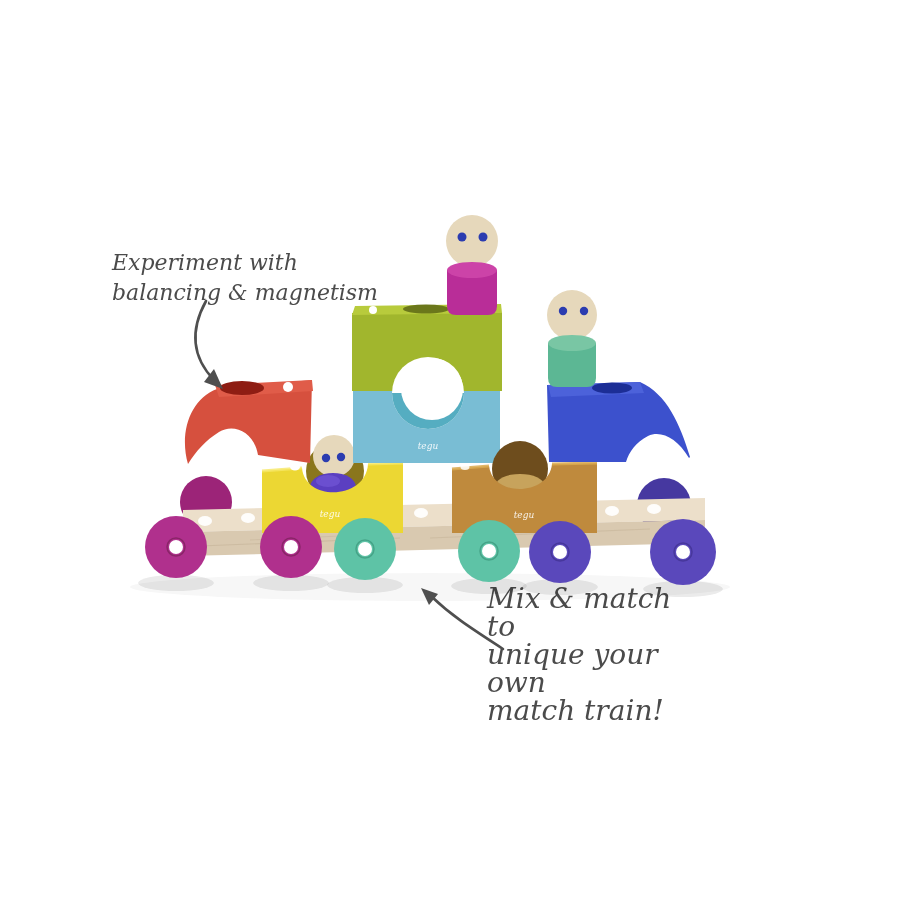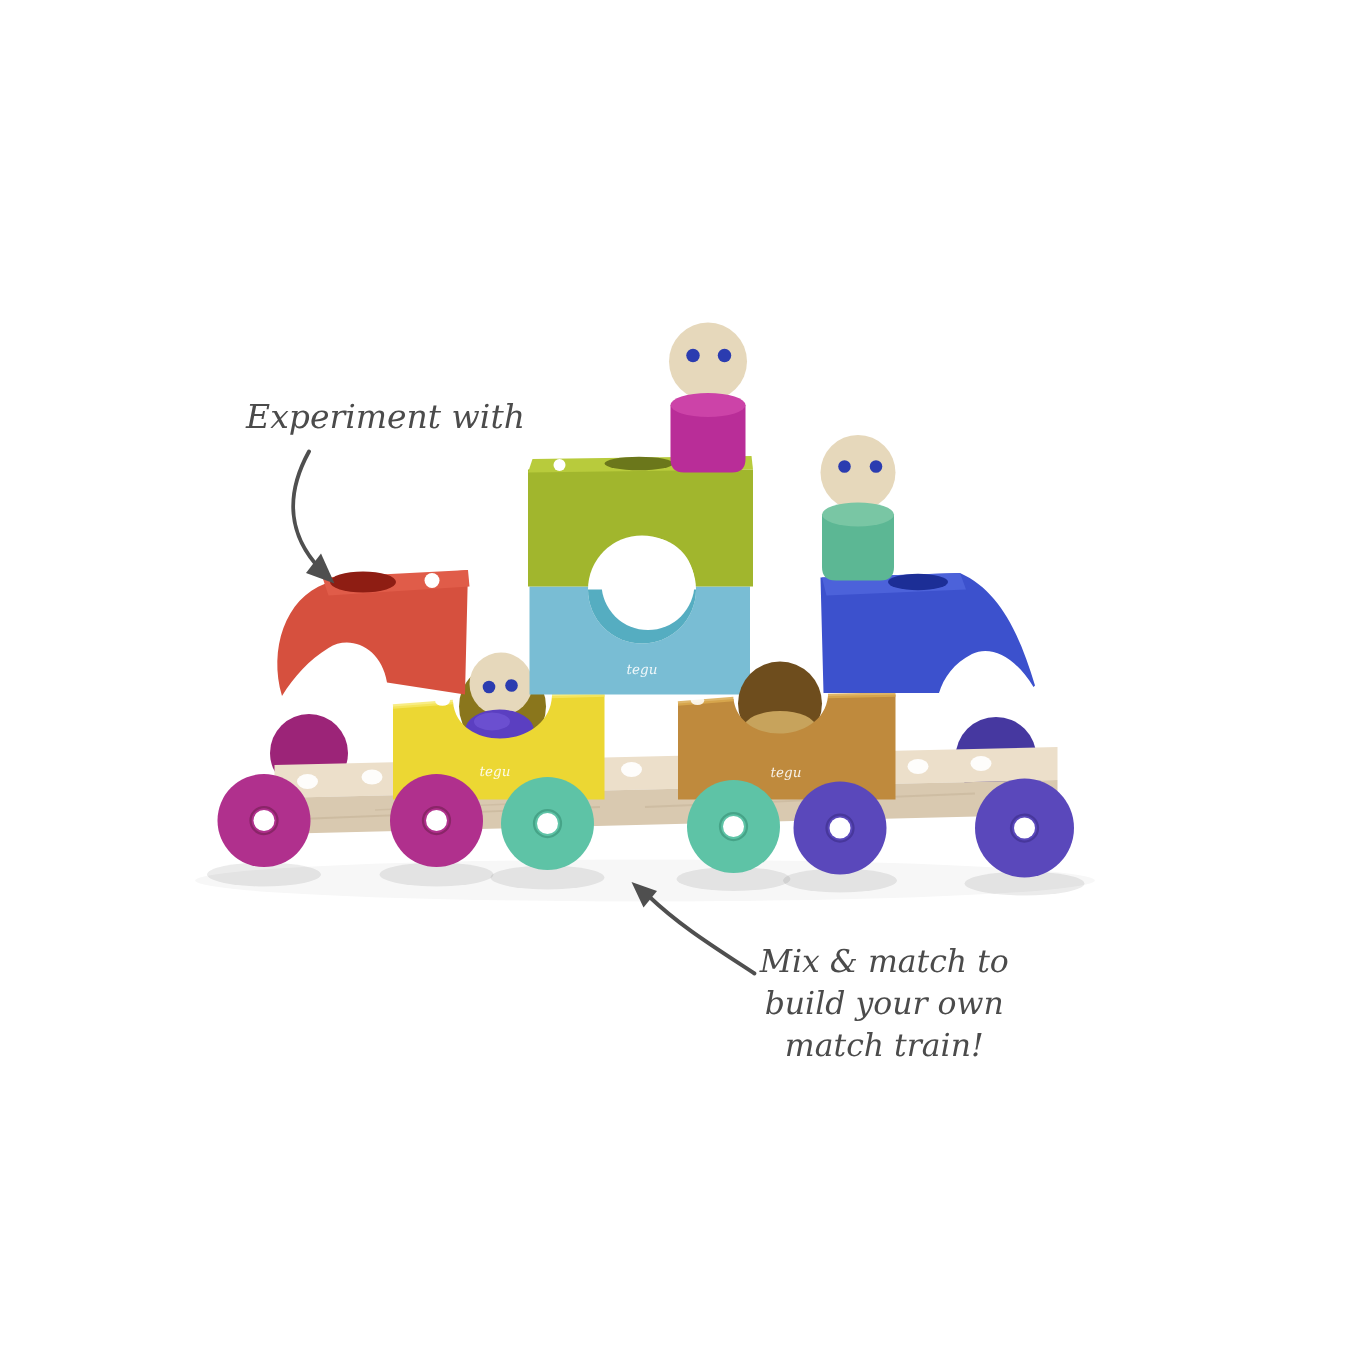--- a/index.html
+++ b/index.html
@@ -5,53 +5,53 @@
   html,body{margin:0;padding:0;background:#ffffff;}
   .stage{
     position:relative;
     width:900px;height:900px;
     background:#ffffff;
     overflow:hidden;
     font-family:"DejaVu Serif", serif;
   }
   .annotation{
     position:absolute;
-    text-align:center;
+    text-align:left;
     font-style:italic;
     color:#4b4b4b;
-    margin-top:16px;
   }
   .annotation.top-left{
     left:112px;top:248px;width:290px;
     font-size:22px;line-height:30px;
   }
   .annotation.bottom-right{
-    left:487px;top:611px;width:205px;
-    font-size:21px;line-height:28px;
+    left:487px;top:585px;width:205px;
+    font-size:28px;line-height:28px;
   }
   svg{position:absolute;left:0;top:0;}
   .logo-text{
     font-family:"DejaVu Serif", serif;
     font-style:italic;
     font-size:9px;
     fill:rgba(255,255,255,0.88);
   }
 </style>
 </head>
 <body>
 
 <div class="stage">
 
   <div class="annotation top-left">
     <div>Experiment with</div>
+    <div>balancing &amp; magnetism</div>
   </div>
 
   <div class="annotation bottom-right">
     <div>Mix &amp; match to</div>
-    <div>build your own</div>
+    <div>unique your own</div>
     <div>match train!</div>
   </div>
 
   <svg width="900" height="900" viewBox="0 0 900 900">
 
     <g opacity="0.9">
       <ellipse cx="430" cy="587" rx="300" ry="14" fill="#000" opacity="0.035"></ellipse>
       <ellipse cx="176" cy="583" rx="38" ry="8" fill="#000" opacity="0.09"></ellipse>
       <ellipse cx="291" cy="583" rx="38" ry="8" fill="#000" opacity="0.09"></ellipse>
       <ellipse cx="365" cy="585" rx="38" ry="8" fill="#000" opacity="0.09"></ellipse>

